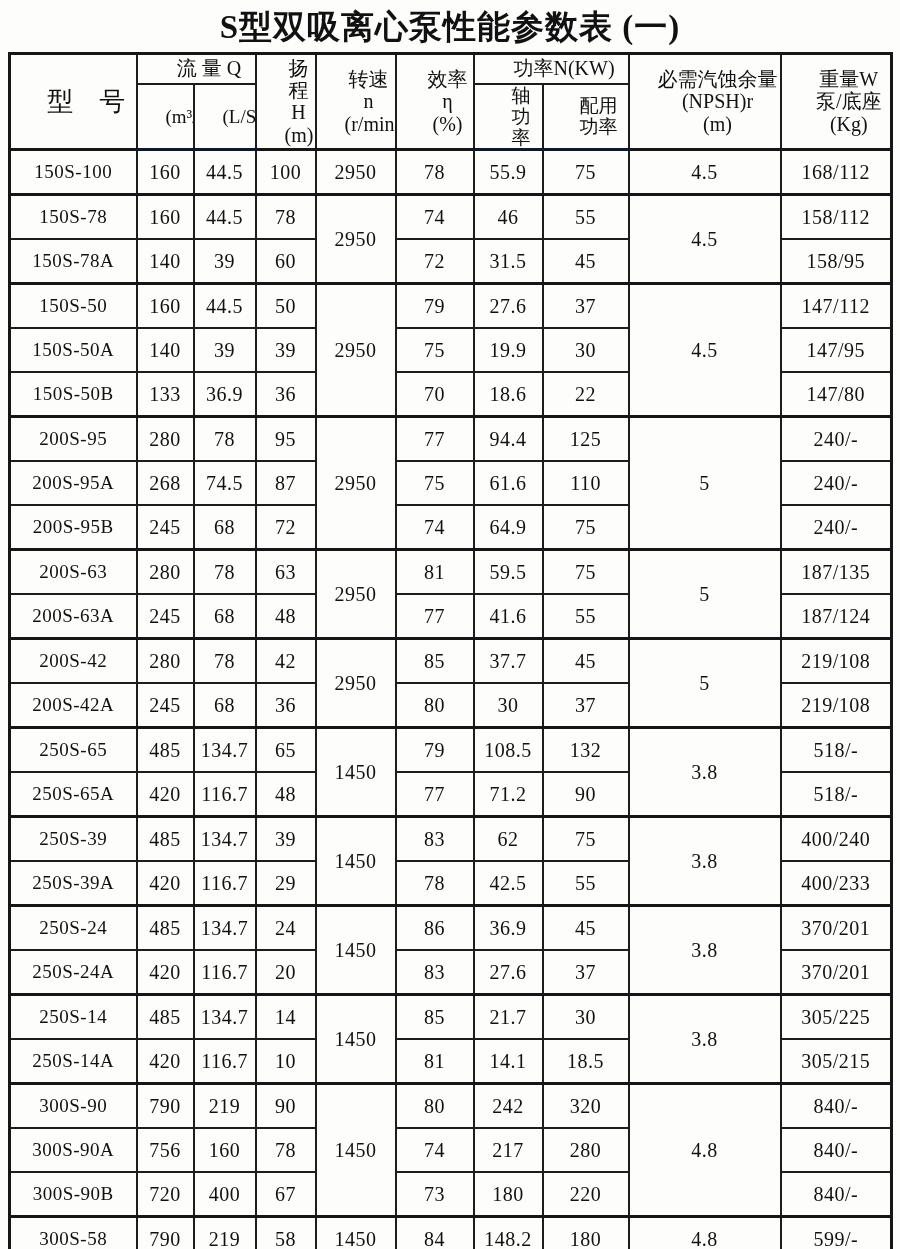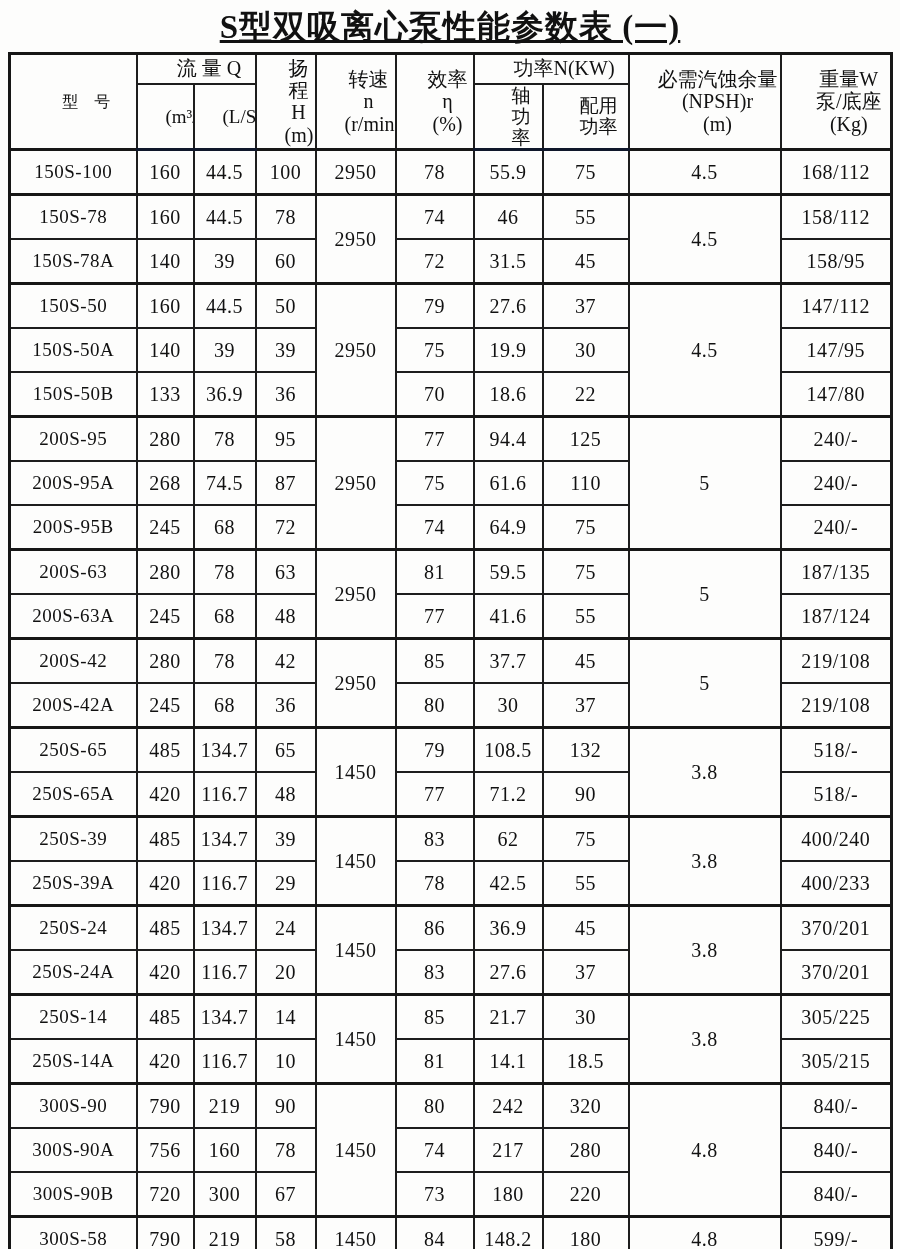--- a/index.html
+++ b/index.html
@@ -12,21 +12,20 @@
     overflow:hidden;
   }
   .page{position:relative;width:900px;height:1249px;}
   .title{
     margin:8px 0 4px 0;
     text-align:center;
     font-size:33px;
     font-weight:bold;
     letter-spacing:1px;
     line-height:1.2;
-    text-decoration:underline;
   }
   table.params{
     border-collapse:collapse;
     table-layout:fixed;
     width:882px;
     margin-left:8px;
     border:3px solid #161616;
   }
   th,td{
     border:2px solid #1d1d1d;
@@ -38,21 +37,21 @@
   }
   thead th{
     font-size:20px;
     line-height:1.12;
     white-space:pre-line;
     padding-left:28px;
   }
   thead tr.top th{height:28px;}
   thead tr.sub th{height:42px;font-size:19px;}
   thead tr.sub th{border-bottom:3px solid #0f172a;}
-  th.model-h{font-size:16px;}
+  th.model-h{font-size:26px;}
   tbody td{
     height:42px;
     font-size:20px;
     letter-spacing:0.5px;
   }
   tbody td.model-cell{font-size:19px;letter-spacing:0.5px;}
   tr.group-start td{border-top:3px solid #161616;}
   .watermark{
     position:absolute;
     left:374px;
@@ -361,21 +360,21 @@
           <td>160</td>
           <td>78</td>
           <td>74</td>
           <td>217</td>
           <td>280</td>
           <td>840/-</td>
         </tr>
         <tr>
           <td class="model-cell">300S-90B</td>
           <td>720</td>
-          <td>300</td>
+          <td>400</td>
           <td>67</td>
           <td>73</td>
           <td>180</td>
           <td>220</td>
           <td>840/-</td>
         </tr>
         <tr class="group-start">
           <td class="model-cell">300S-58</td>
           <td>790</td>
           <td>219</td>

